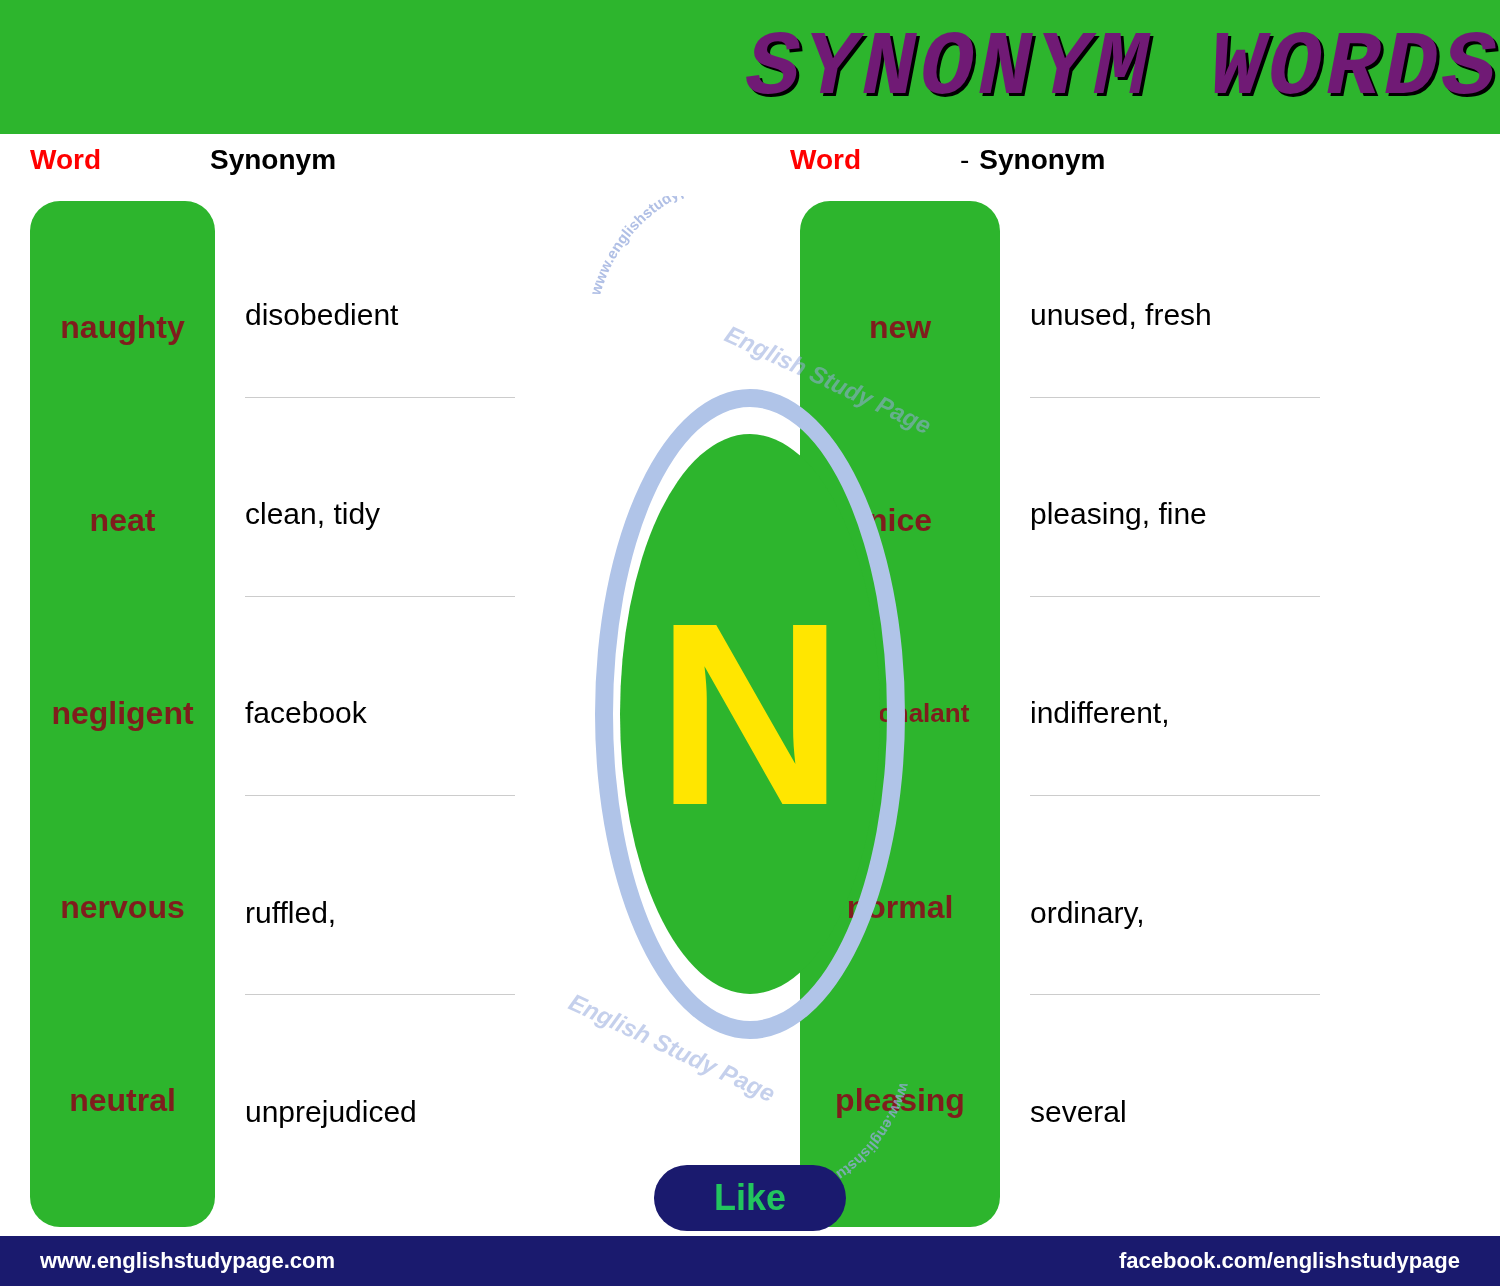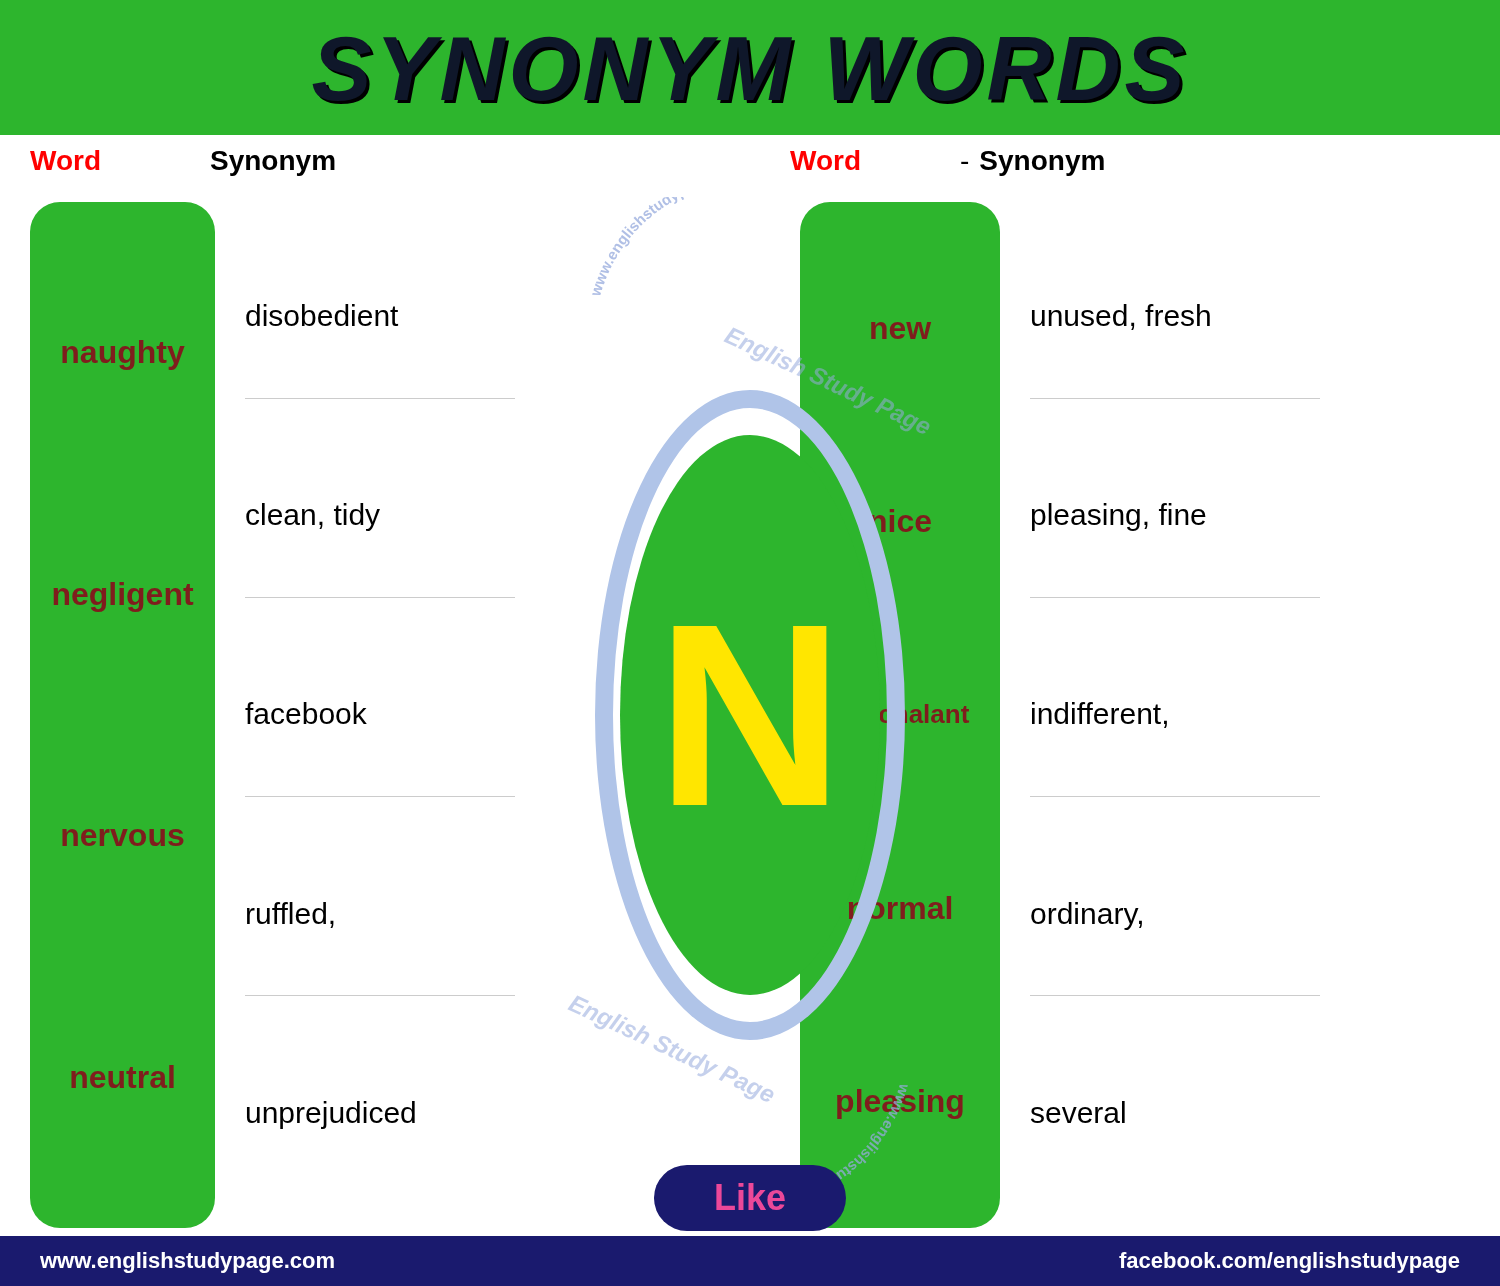--- a/index.html
+++ b/index.html
@@ -13,25 +13,26 @@
 
     
     .header {
       background: #2db52d;
       text-align: center;
       padding: 18px 0 14px;
     }
     .header-title {
       font-size: 90px;
       font-weight: 900;
-      color: #0f172a;
-      font-family: Liberation Sans, sans-serif;
+      color: #701a75;
+      font-family: Liberation Mono, monospace;
       letter-spacing: 4px;
       text-shadow: 3px 3px 0 #000;
       font-style: italic;
+      text-align: right;
     }
 
     
     .col-headers {
       display: flex;
       justify-content: space-between;
       padding: 10px 30px;
       background: #fff;
     }
     .col-header-left {
@@ -216,21 +217,21 @@
     
     .like-button-area {
       position: absolute;
       bottom: 55px;
       left: 50%;
       transform: translateX(-50%);
       z-index: 20;
     }
     .like-button {
       background: #1a1a6e;
-      color: #ec4899;
+      color: #22c55e;
       font-size: 36px;
       font-weight: bold;
       border-radius: 50px;
       padding: 12px 60px;
       text-align: center;
     }
 
     
     .synonym-item {
       height: 164px;
@@ -278,20 +279,21 @@
       <span class="col-dash">-</span>
       <span class="col-label-black">Synonym</span>
     </div>
   </div>
 
   <div class="main">
 
     <div class="left-panel">
       <div class="word-column">
         <div class="word-item">naughty</div>
+        <div class="word-item">neat</div>
         <div class="word-item">negligent</div>
         <div class="word-item">nervous</div>
         <div class="word-item">neutral</div>
       </div>
       <div class="synonym-column">
         <div class="synonym-item">disobedient</div>
         <div class="synonym-item">clean, tidy</div>
         <div class="synonym-item">facebook</div>
         <div class="synonym-item">ruffled,</div>
         <div class="synonym-item" style="border-bottom:none;">unprejudiced</div>

